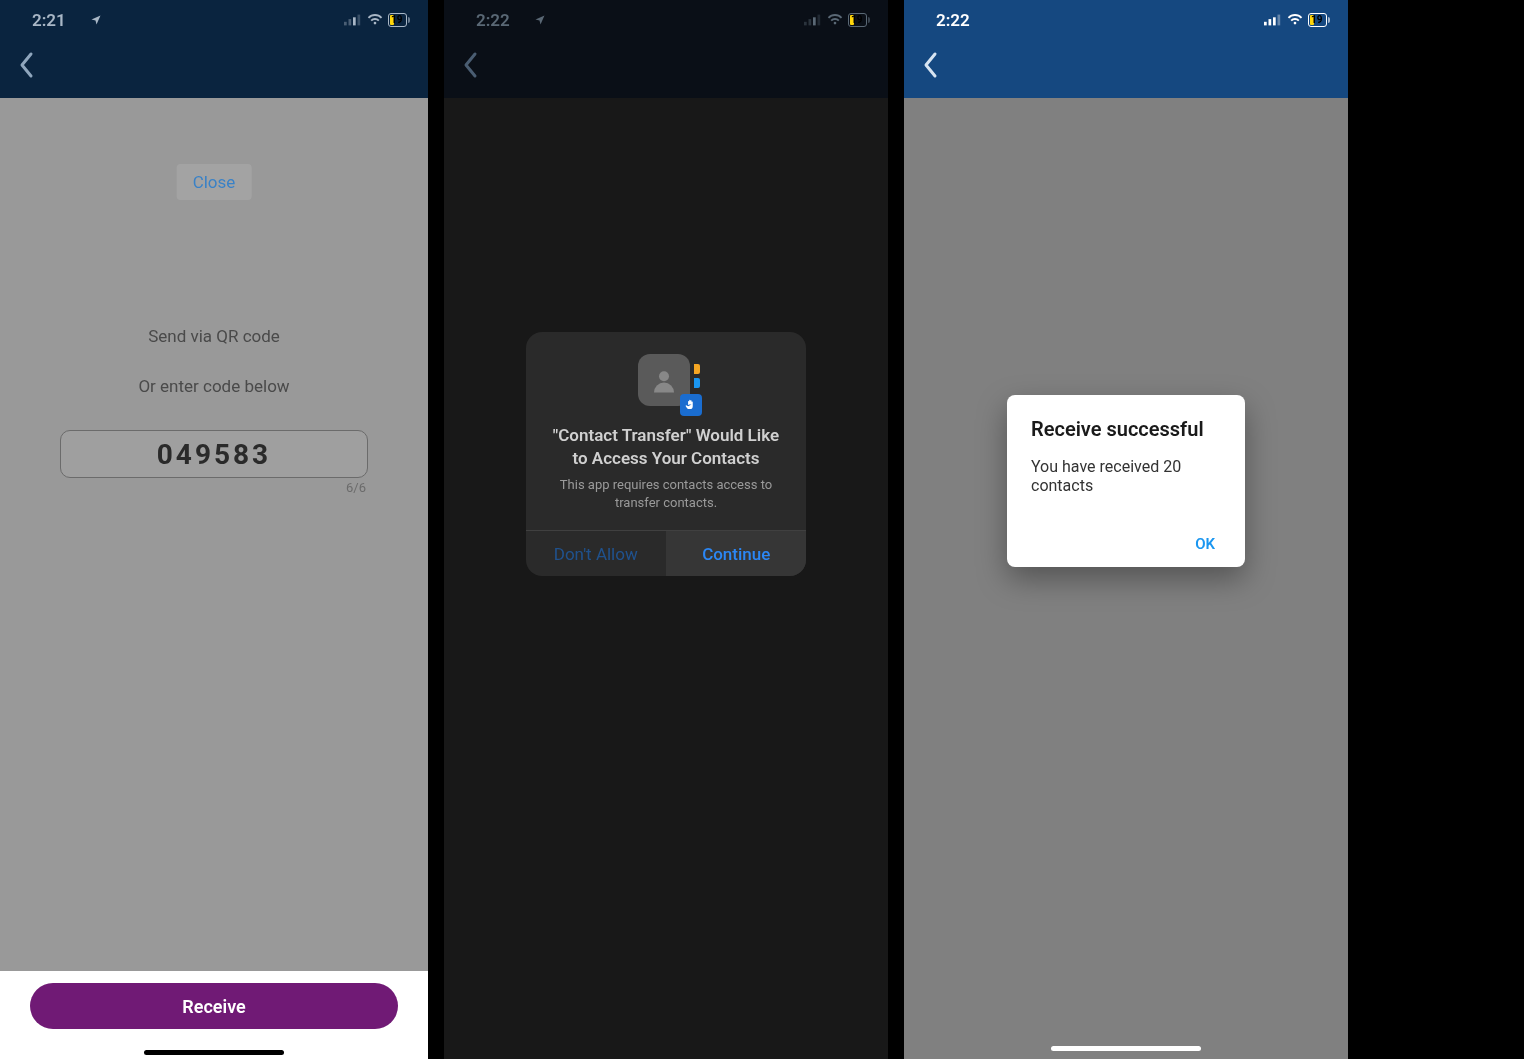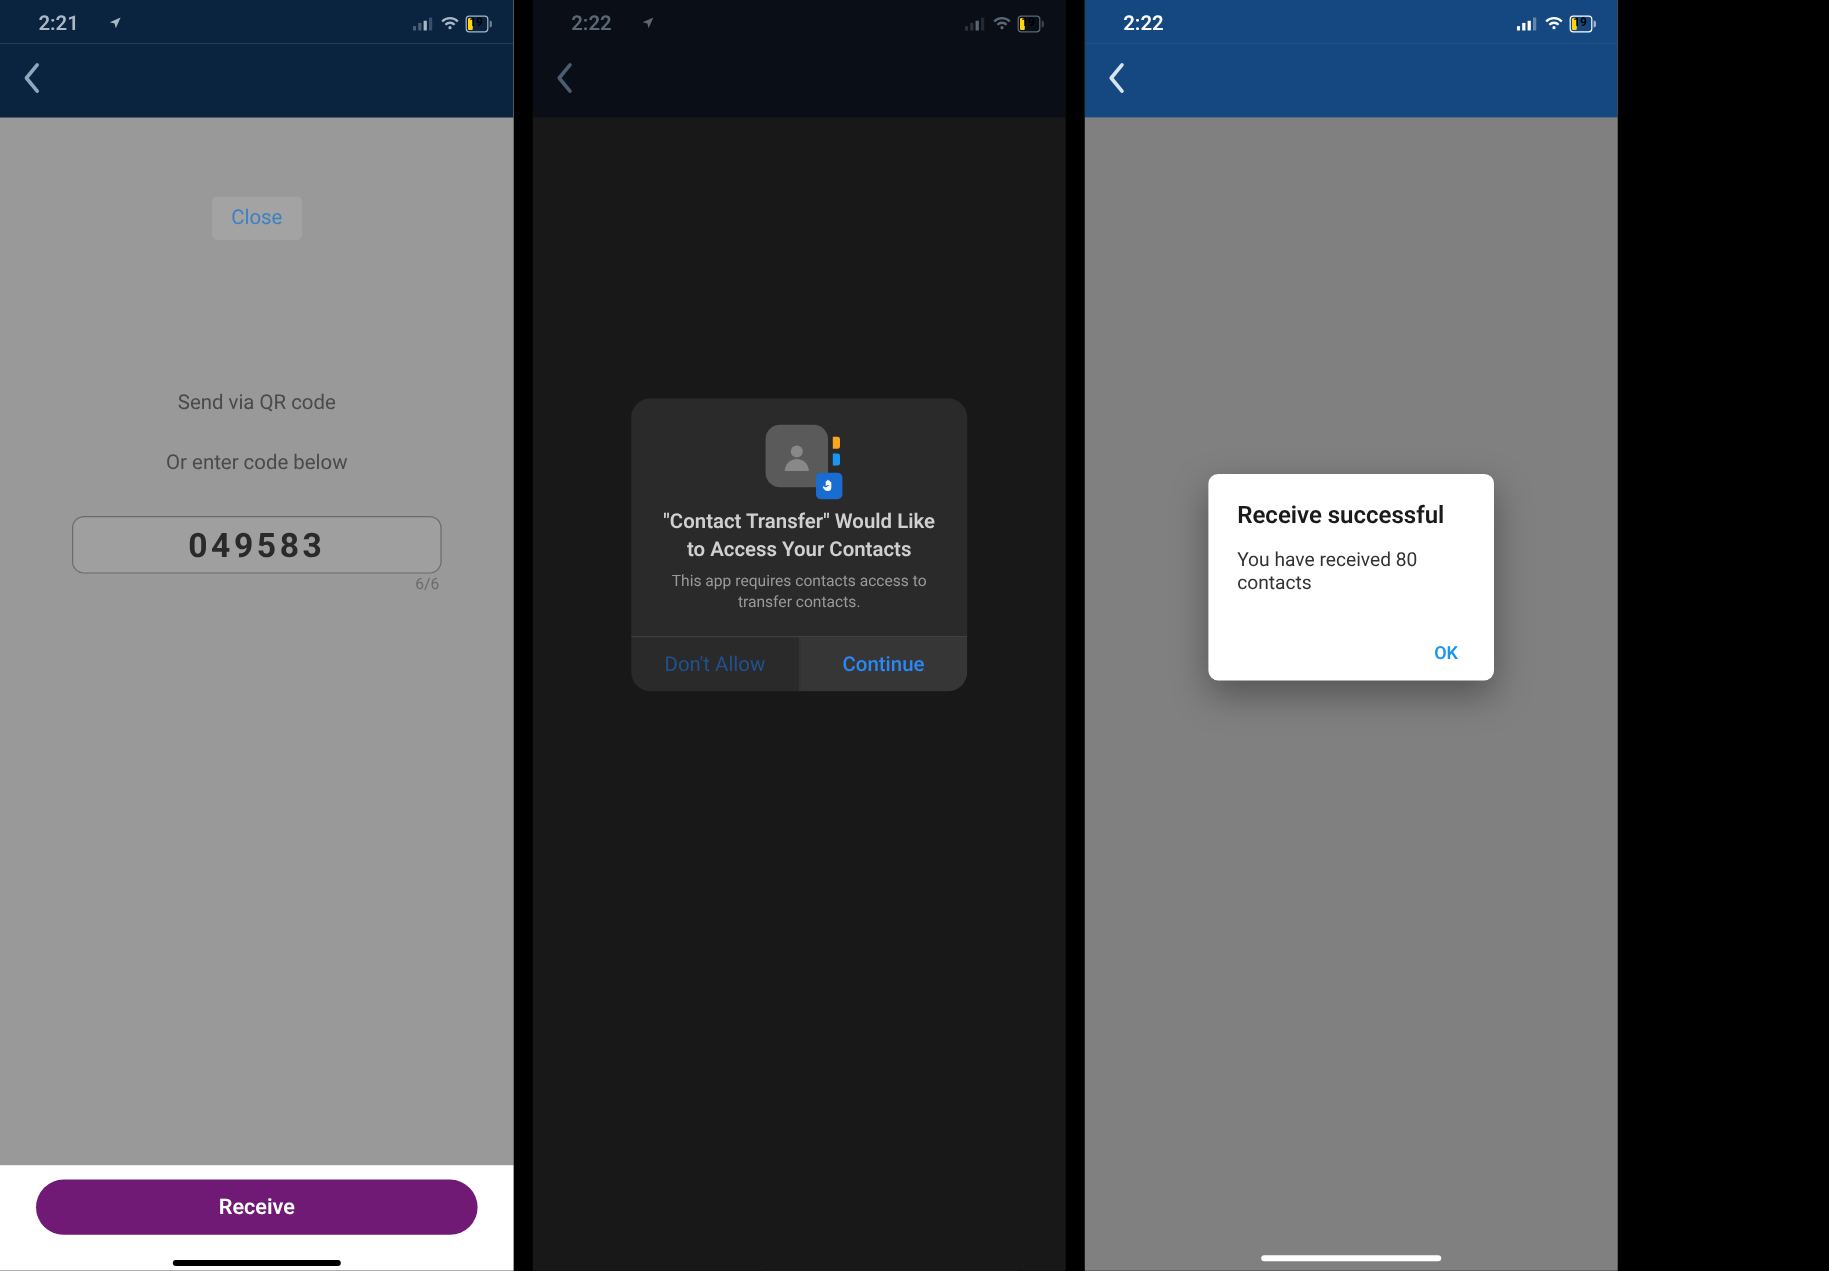--- a/index.html
+++ b/index.html
@@ -466,18 +466,18 @@
   <div class="nav-bar">
     <span class="back-chevron">
       <svg viewBox="0 0 18 28">
           <path d="M13 3 L4 14 L13 25" stroke-width="3" fill="none" stroke-linecap="round" stroke-linejoin="round"></path>
         </svg>
     </span>
   </div>
   <div class="content">
     <div class="success-dialog">
       <div class="success-title">Receive successful</div>
-      <div class="success-msg">You have received 80 contacts</div>
+      <div class="success-msg">You have received 20 contacts</div>
       <div class="success-ok">OK</div>
     </div>
     <div class="home-ind3"></div>
   </div>
 </div>
 
 </body></html>

